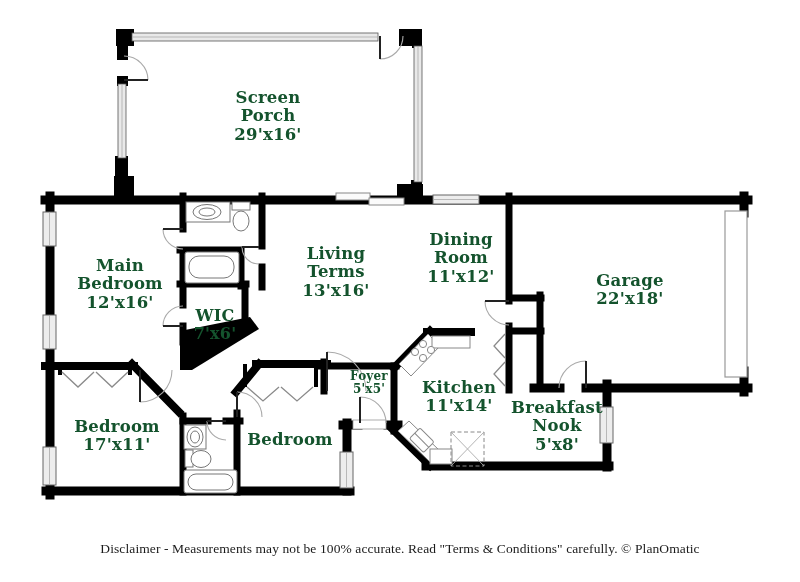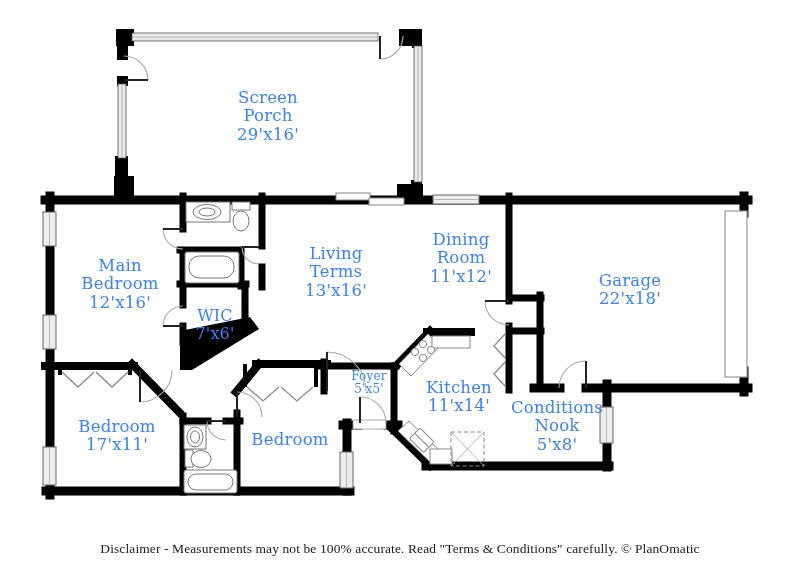--- a/index.html
+++ b/index.html
@@ -1,20 +1,20 @@
 <!DOCTYPE html>
 <html><head>
 <meta charset="utf-8">
 <style>
   html,body{margin:0;padding:0;background:#fff;}
   #stage{position:relative;width:800px;height:582px;background:#ffffff;overflow:hidden;
          font-family:"DejaVu Serif",serif;}
   #plan-svg{position:absolute;left:0;top:0;}
   .rl{position:absolute;transform:translate(-50%,-50%);text-align:center;
-      font-weight:normal;font-size:16.5px;line-height:1.12;color:#3b82f6;
+      font-weight:bold;font-size:16.5px;line-height:1.12;color:#14532d;
       letter-spacing:.2px;}
   .rl .nm{display:block;}
   .rl .dm{display:block;}
   .rl-sm{font-size:12px;line-height:1.1;}
   .rl-wic{font-size:16px;}
   #disclaimer{position:absolute;left:0;top:541px;width:800px;text-align:center;
       font-family:"Liberation Serif","DejaVu Serif",serif;font-size:13.5px;
       color:#1b1b1b;letter-spacing:.1px;}
 </style>
 </head>
@@ -208,21 +208,21 @@
     <span class="nm">Foyer</span>
     <span class="dm">5'x5'</span>
   </div>
 
   <div class="rl" style="left:459px;top:397px;width:120px;">
     <span class="nm">Kitchen</span>
     <span class="dm">11'x14'</span>
   </div>
 
   <div class="rl" style="left:557px;top:427px;width:104px;">
-    <span class="nm">Conditions Nook</span>
+    <span class="nm">Breakfast Nook</span>
     <span class="dm">5'x8'</span>
   </div>
 
   <div class="rl" style="left:117px;top:436px;width:120px;">
     <span class="nm">Bedroom</span>
     <span class="dm">17'x11'</span>
   </div>
 
   <div class="rl" style="left:290px;top:440px;width:120px;">
     <span class="nm">Bedroom</span>

